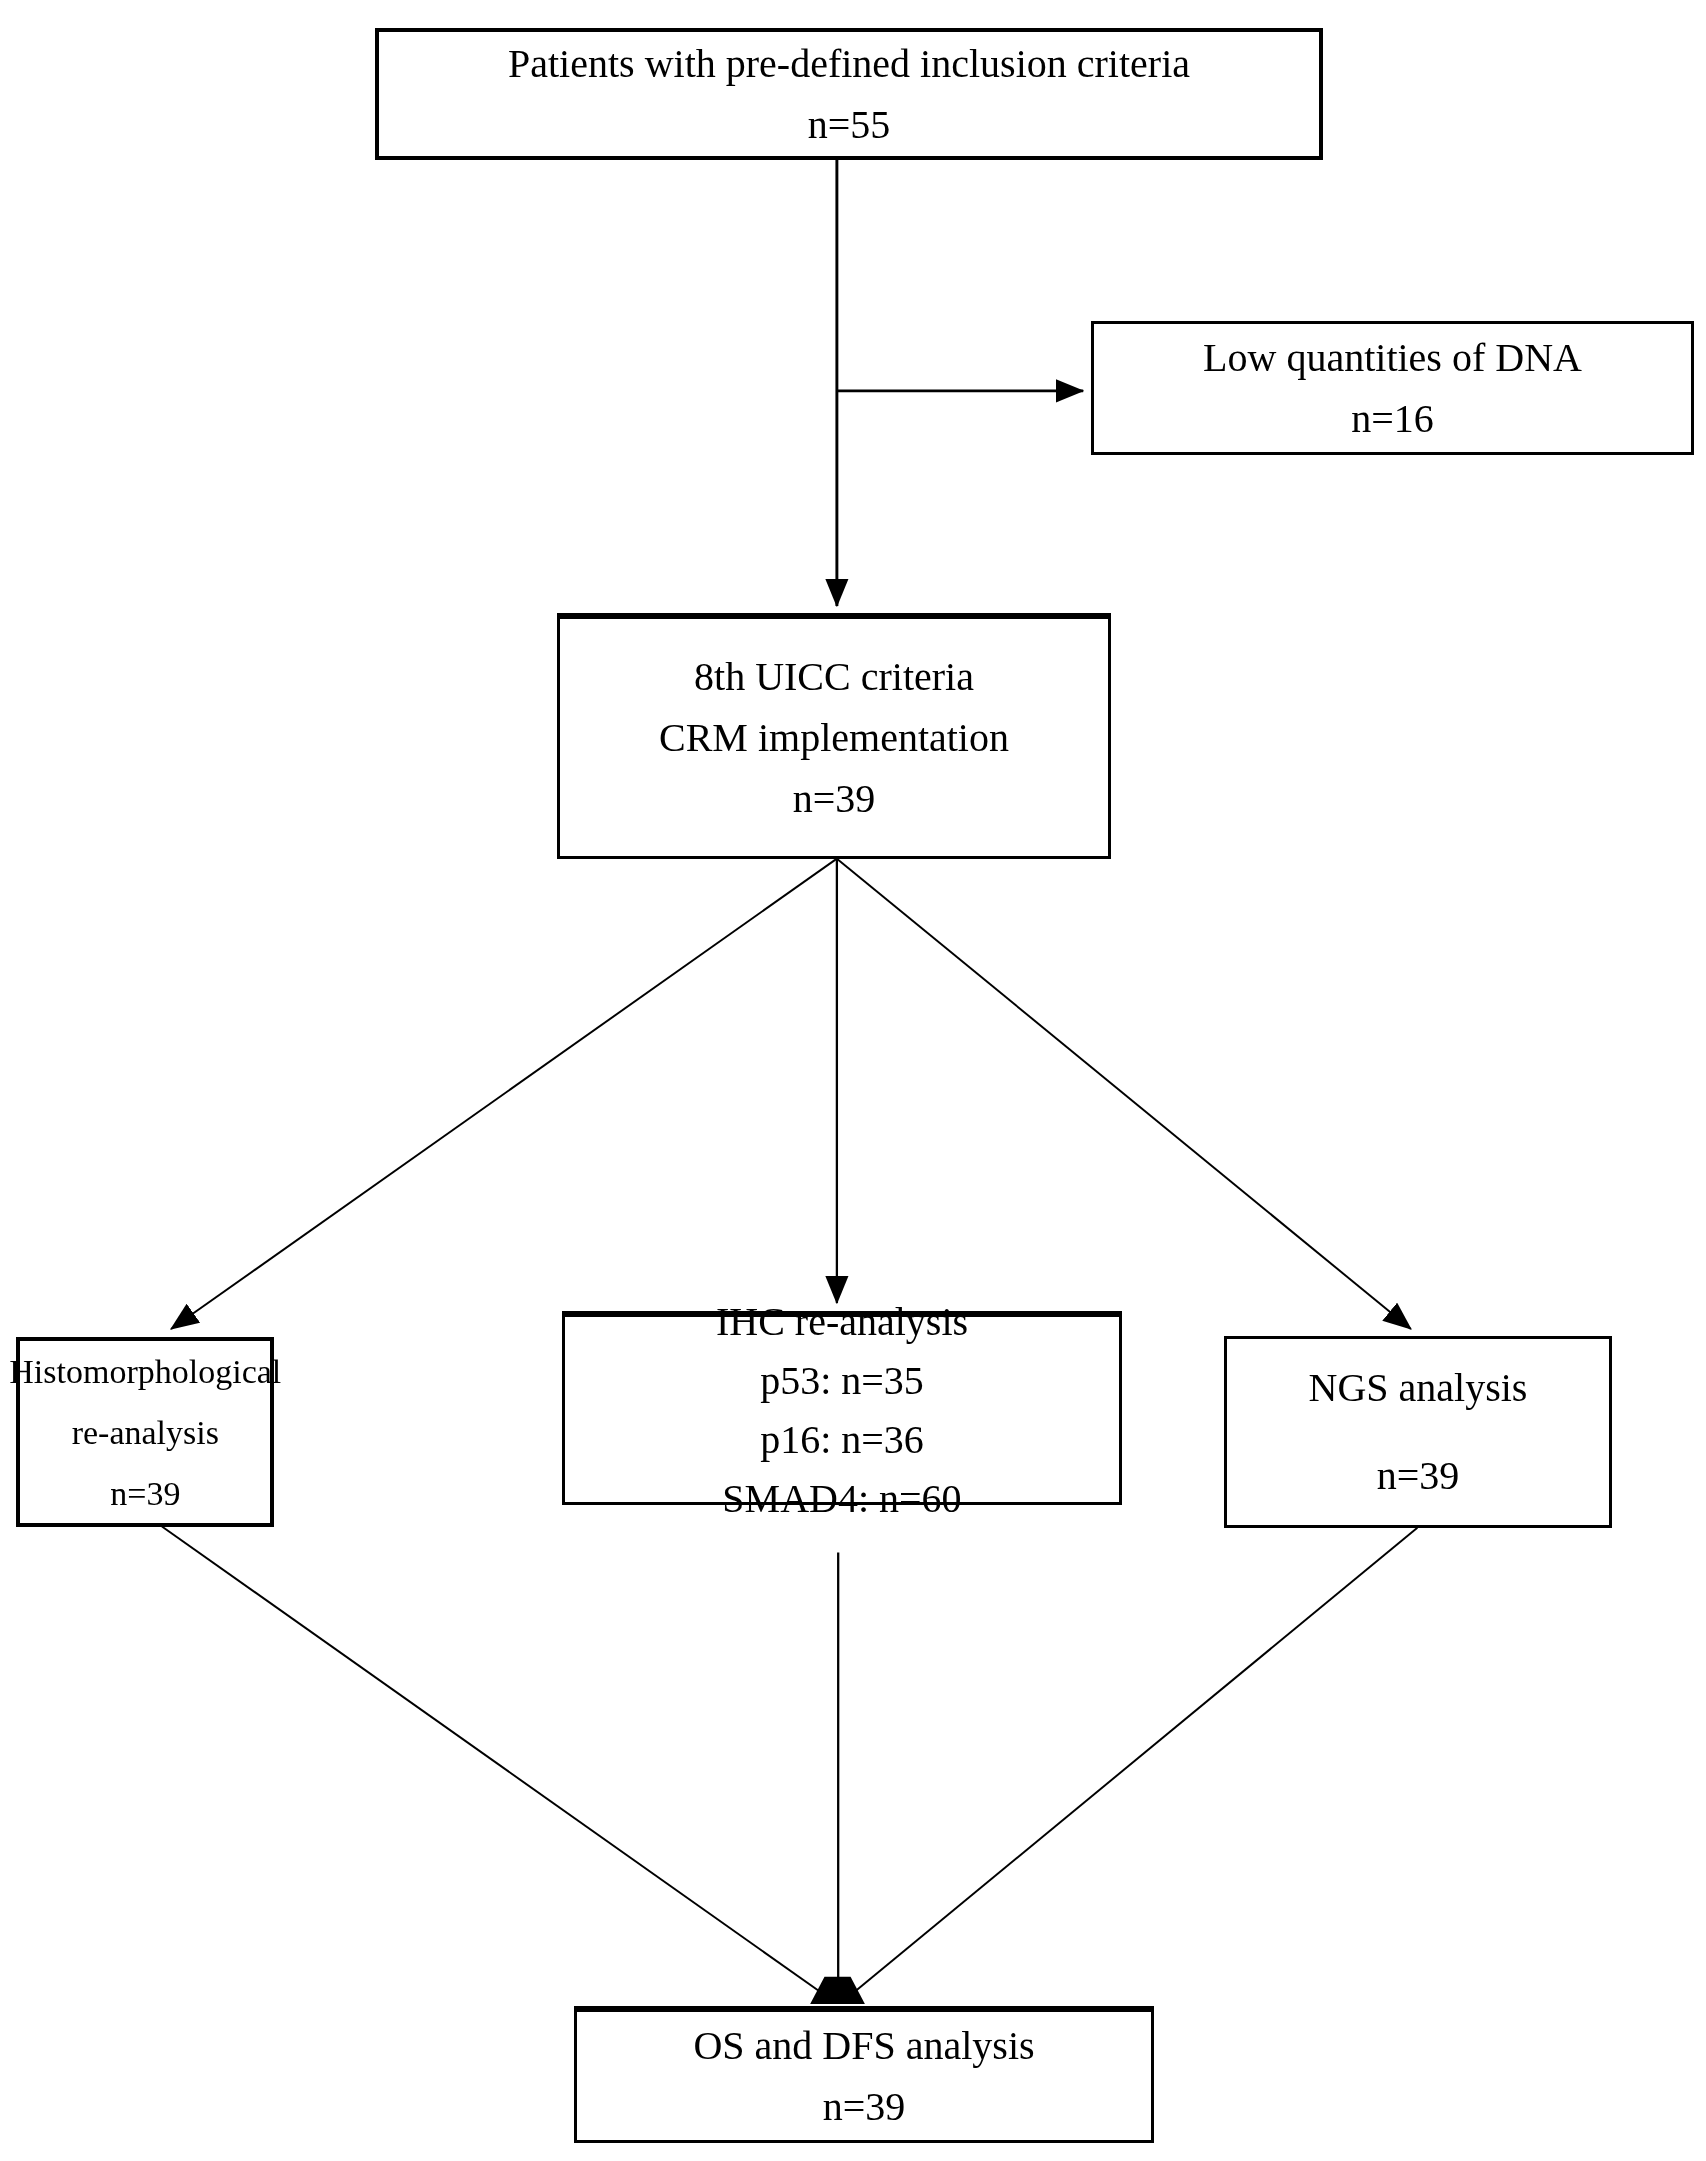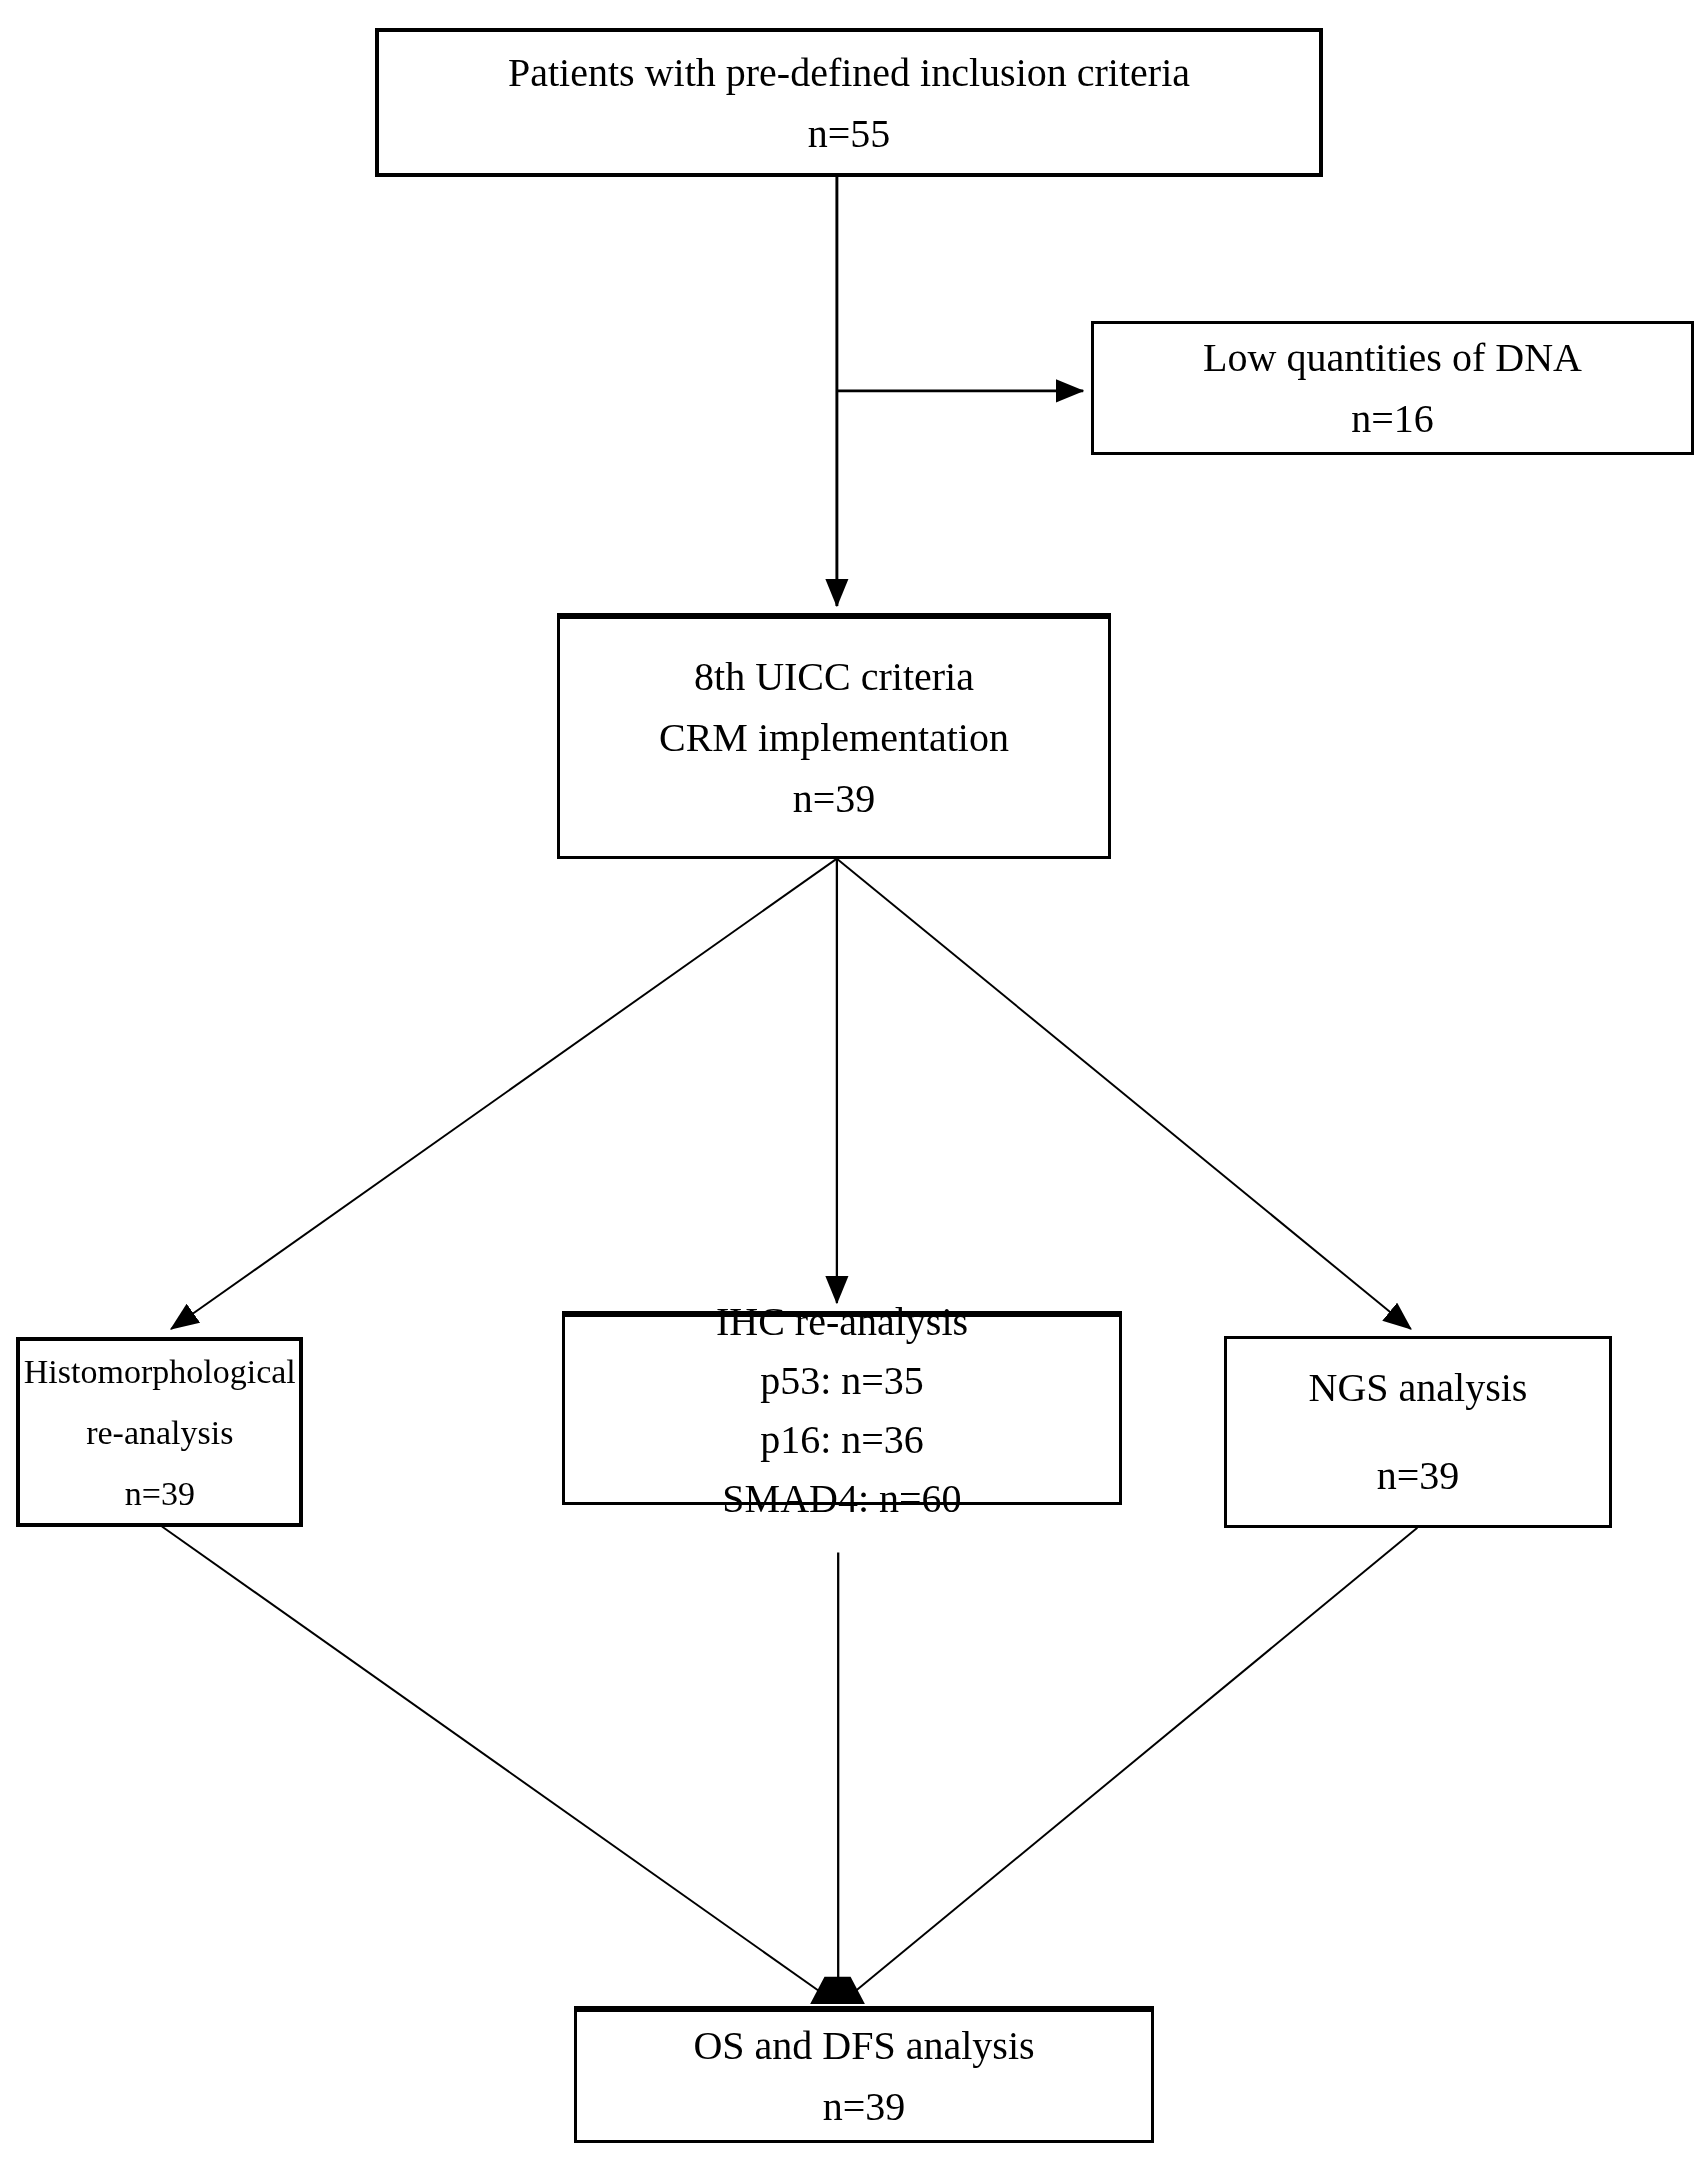--- a/index.html
+++ b/index.html
@@ -34,24 +34,24 @@
     justify-content: center;
     text-align: center;
     z-index: 2;
     font-size: 40px;
     line-height: 61px;
   }
   .box .line {
     white-space: nowrap;
   }
   
-  #box-inclusion { left: 375px;  top: 28px;   width: 948px; height: 149px; border-width: 4.6px; }
+  #box-inclusion { left: 375px;  top: 28px;   width: 948px; height: 132px; border-width: 4.6px; }
   #box-excluded  { left: 1091px; top: 321px;  width: 603px;  height: 134px; border-width: 3.3px; }
   #box-final     { left: 557px;  top: 613px;  width: 554px;  height: 246px; border-width: 3.9px; border-top-width: 6.5px; }
-  #box-histo     { left: 16.3px;   top: 1337px; width: 287px;  height: 190px; border-width: 4.6px; font-size: 34px; }
+  #box-histo     { left: 16.3px;   top: 1337px; width: 258px;  height: 190px; border-width: 4.6px; font-size: 34px; }
   #box-ihc       { left: 562px;  top: 1311px; width: 560px;  height: 194px; border-width: 3.9px; border-top-width: 6.5px; line-height: 59px; }
   #box-ngs       { left: 1224px; top: 1336px; width: 388px;  height: 192px; border-width: 3.3px;
                    justify-content: space-between; padding: 18px 0 19.5px 0; }
   #box-os        { left: 574px;  top: 2006px; width: 580px;  height: 137px; border-width: 3.9px; border-top-width: 6.5px; text-align: right; }
 </style>
 </head>
 <body>
 
 <div id="canvas">
 

